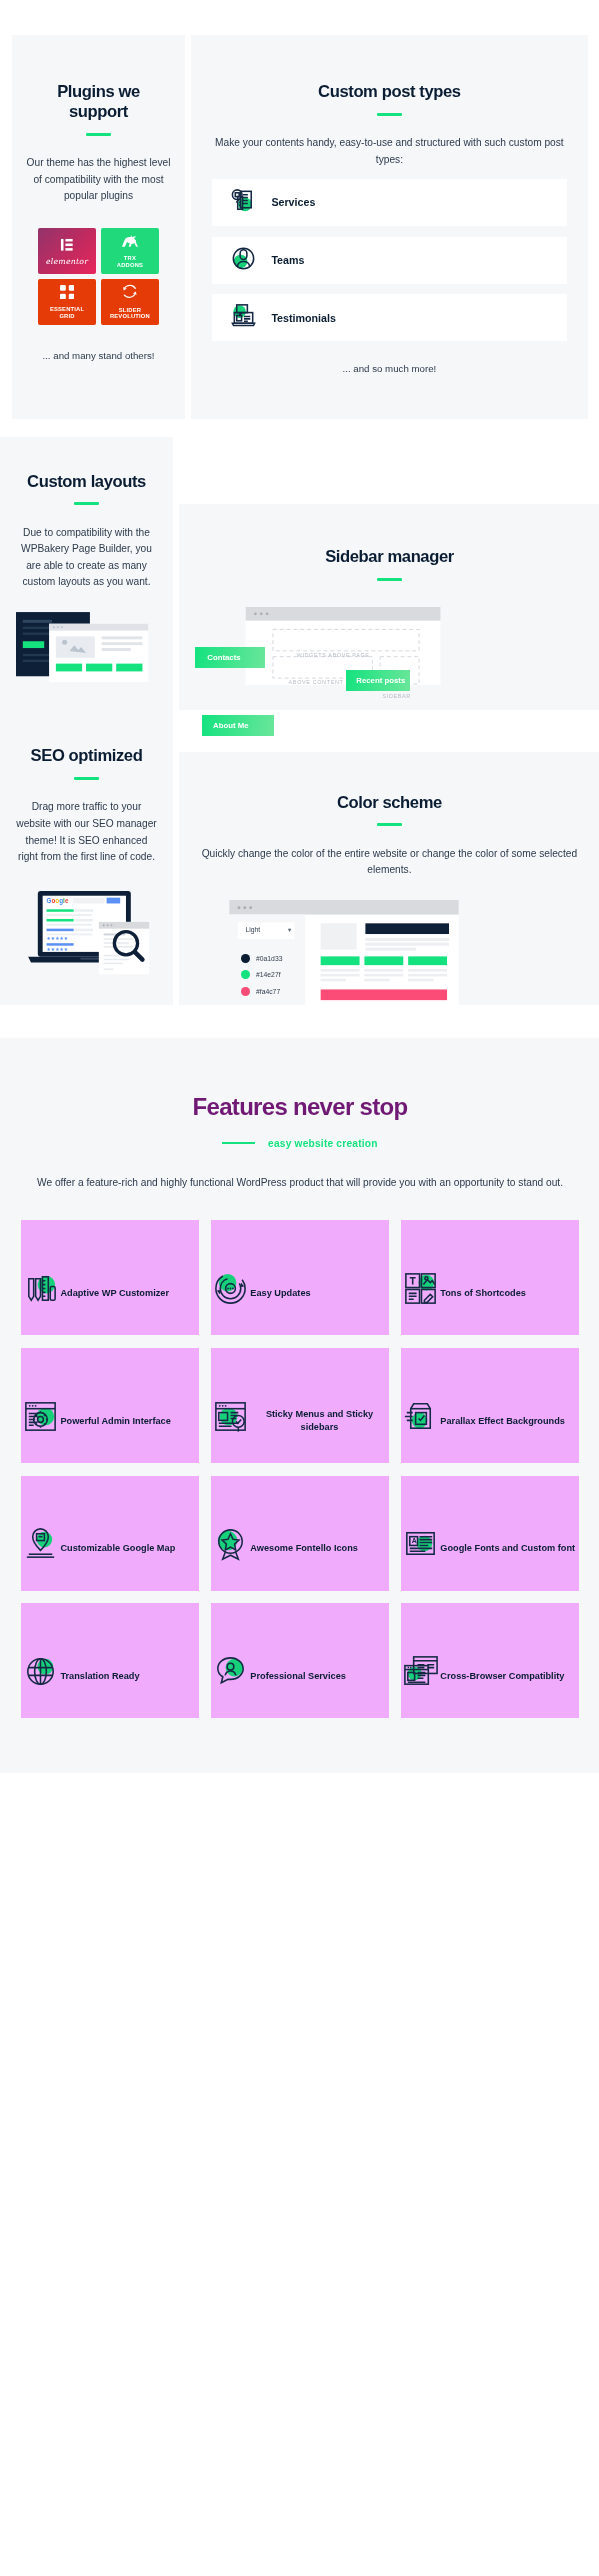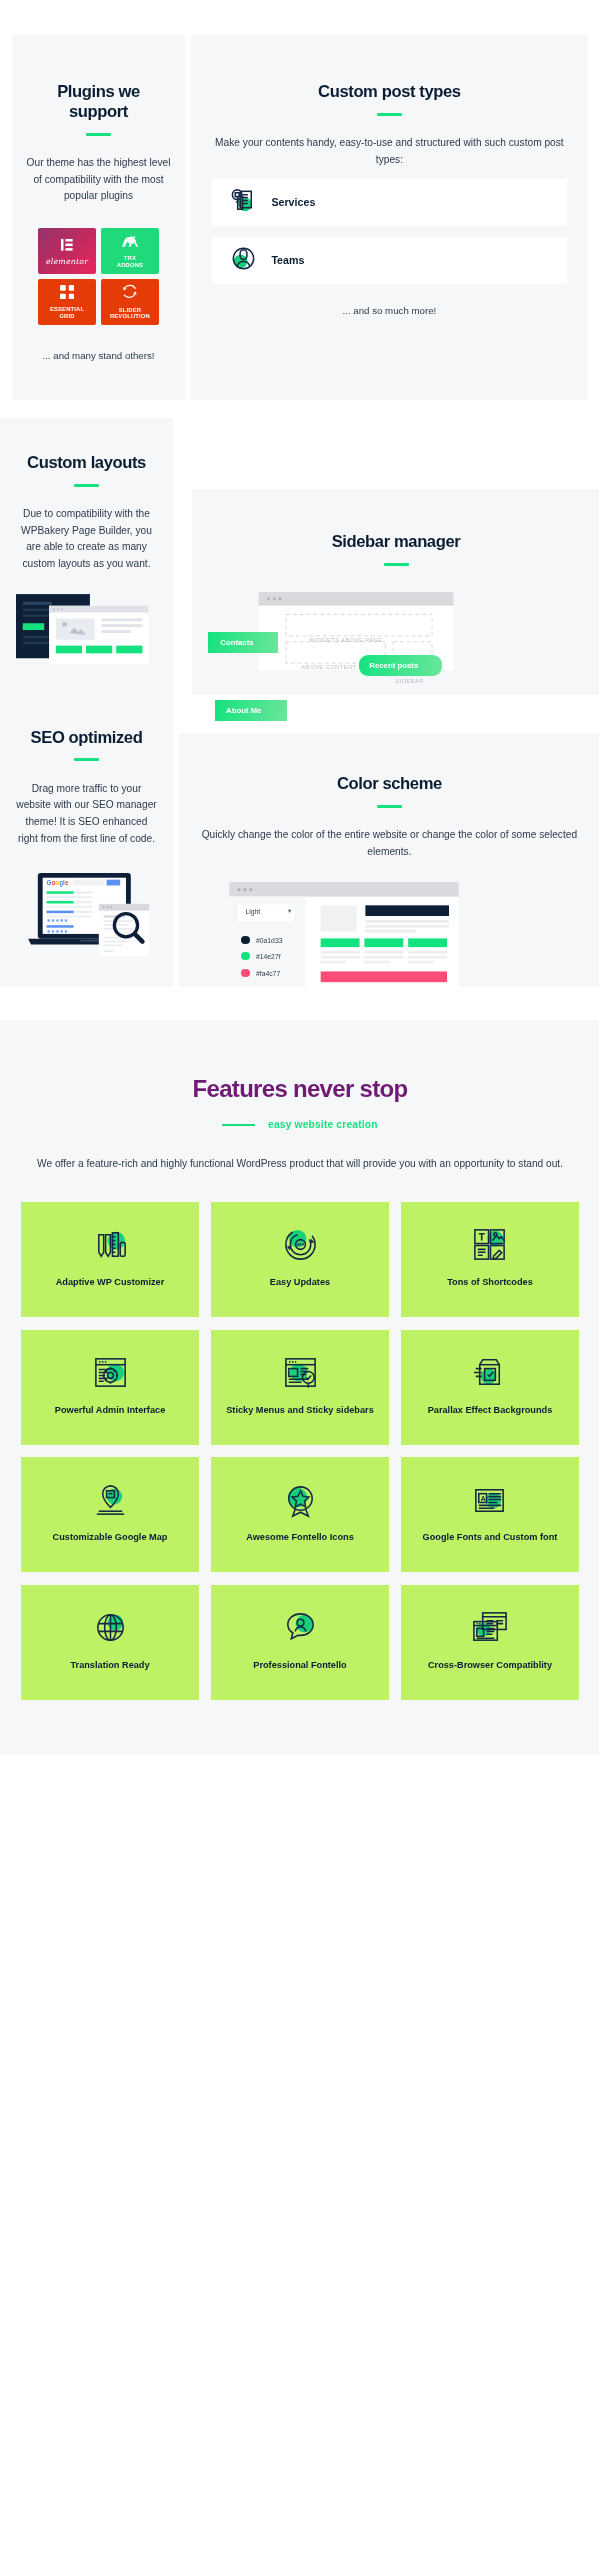--- a/index.html
+++ b/index.html
@@ -61,21 +61,21 @@
   .cpt-panel { width:auto; flex:1; padding:47px 21.4px 45px 21.4px; }
   .cpt-card {
     background:#fff; margin-top:10.7px;
     height:47px; display:flex; align-items:center; padding-left:16.6px; gap:13.6px;
   }
   .cpt-card:first-of-type { margin-top:23.4px; }
   .cpt-label { font-size:10.7px; font-weight:bold; color:#0a1d33; }
   .cpt-foot { margin-top:21.4px; font-size:9.7px; color:#2c3a4b; text-align:center; }
 
   
-  .band-2 { display:flex; gap:19px; margin-top:5.8px; align-items:flex-end; }
+  .band-2 { display:flex; gap:6px; margin-top:5.8px; align-items:center; }
   .layouts-panel { width:173px; padding:35px 15.6px 25px 15.6px; }
   .layouts-art { margin-top:21.4px; position:relative; height:76px; }
   .sidebar-panel { flex:1; padding:43px 15.6px 21.4px 15.6px; margin-top:64px; }
   .sidebar-art { margin-top:21.4px; position:relative; height:86px; }
 
   
   .band-3 { display:flex; gap:5.8px; align-items:flex-end; }
   .seo-panel { width:173px; padding:33px 15.6px 25px 15.6px; }
   .seo-art { margin-top:21.4px; position:relative; height:93px; }
   .color-panel { flex:1; padding:41px 15.6px 0 15.6px; margin-top:21.4px; }
@@ -98,22 +98,22 @@
   .sub-txt { font-size:10.2px; font-weight:bold; color:#14e27f; letter-spacing:0.2px; }
   .features-lead {
     margin-top:26px; font-size:10.2px; line-height:16.6px;
     color:#2c3a4b; text-align:center;
   }
   .feat-grid {
     display:grid; grid-template-columns:repeat(3, 1fr);
     gap:12.7px; margin-top:29px;
   }
   .feat-card {
-    background:#bef264; height:115px;
-    display:flex; flex-direction:column;
+    background:#f0abfc; height:115px;
+    display:flex; 
     align-items:center; padding-top:21.4px;
   }
   .feat-ico { height:43px; display:flex; align-items:center; }
   .feat-label {
     margin-top:9.7px; font-size:9.2px; font-weight:bold;
     line-height:12.7px; color:#0a1d33; text-align:center;
   }
 
   
   .ink { stroke:#152944; fill:none; stroke-width:1.6; }
@@ -210,20 +210,34 @@
           <svg width="29" height="29" viewBox="0 0 30 30">
             <circle cx="12" cy="18" r="7" class="grn"></circle>
             <circle cx="15" cy="15" r="10.5" class="ink"></circle>
             <path d="M11.5 9.5a3.5 3.5 0 0 1 7 0v3a3.5 3.5 0 0 1-7 0z" class="ink"></path>
             <path d="M8.5 23.5c.6-3.4 3.2-5.3 6.5-5.3s5.9 1.9 6.5 5.3" class="ink"></path>
           </svg>
         </span>
         <span class="cpt-label">Teams</span>
       </div>
 
+      <div class="cpt-card">
+        <span>
+          <svg width="29" height="29" viewBox="0 0 30 30">
+            <circle cx="11" cy="11" r="6.5" class="grn"></circle>
+            <rect x="8" y="4" width="11" height="8" class="ink" fill="none"></rect>
+            <path d="M11 12.2l.2 2.3 2-2.3" class="ink"></path>
+            <rect x="5.5" y="12" width="19" height="11" class="ink" fill="#fff"></rect>
+            <path d="M3.5 23h23l-1.2 2.4H4.7z" class="ink" fill="#fff"></path>
+            <rect x="8" y="15" width="5" height="5.5" class="ink"></rect>
+            <path d="M15.5 16h6.5M15.5 18.5h6.5M15.5 21h4" class="ink" stroke-width="1.2"></path>
+          </svg>
+        </span>
+        <span class="cpt-label">Testimonials</span>
+      </div>
 
       <p class="cpt-foot">... and so much more!</p>
     </section>
   </div>
 
   <div class="band-2">
 
     <section class="panel layouts-panel">
       <h2 class="h2">Custom layouts</h2>
       <div class="rule"></div>
@@ -267,21 +281,21 @@
           <circle cx="62" cy="12" r="1.4" fill="#a9aeb5"></circle>
             <circle cx="68" cy="12" r="1.4" fill="#a9aeb5"></circle>
             <circle cx="74" cy="12" r="1.4" fill="#a9aeb5"></circle>
           <rect x="80" y="28" width="150" height="22" fill="none" stroke="#d3d7dd" stroke-dasharray="4 3"></rect>
           <rect x="80" y="56" width="102" height="22" fill="none" stroke="#d3d7dd" stroke-dasharray="4 3"></rect>
           <rect x="190" y="56" width="40" height="28" fill="none" stroke="#d3d7dd" stroke-dasharray="4 3"></rect>
         </svg>
         <div style="position:absolute;left:0;top:45px;width:70px;height:20.4px;background:linear-gradient(100deg,#14e27f,#6ae69a);display:flex;align-items:center;padding-left:12.7px;">
           <span style="color:#fff;font-size:7.8px;font-weight:bold;">Contacts</span>
         </div>
-        <div style="position:absolute;left:151px;top:68px;width:83px;height:20.4px;background:linear-gradient(100deg,#14e27f,#6ae69a);display:flex;align-items:center;padding-left:10.7px;border-radius:9px;">
+        <div style="position:absolute;left:151px;top:68px;width:64px;height:20.4px;background:linear-gradient(100deg,#14e27f,#6ae69a);display:flex;align-items:center;padding-left:10.7px;">
           <span style="color:#fff;font-size:7.8px;font-weight:bold;">Recent posts</span>
         </div>
         <div style="position:absolute;left:7.8px;top:113px;width:72px;height:20.4px;background:linear-gradient(100deg,#14e27f,#6ae69a);display:flex;align-items:center;padding-left:10.7px;">
           <span style="color:#fff;font-size:7.8px;font-weight:bold;">About Me</span>
         </div>
         <span style="position:absolute;left:102px;top:50px;font-size:5.5px;letter-spacing:0.6px;color:#b6bcc4;">WIDGETS ABOVE PAGE</span>
         <span style="position:absolute;left:94px;top:77px;font-size:5.5px;letter-spacing:0.6px;color:#b6bcc4;">ABOVE CONTENT</span>
         <span style="position:absolute;left:188px;top:91px;font-size:5.5px;letter-spacing:0.6px;color:#b6bcc4;">SIDEBAR</span>
       </div>
     </section>
@@ -556,21 +570,21 @@
 
       <div class="feat-card">
         <span class="feat-ico">
           <svg width="39" height="39" viewBox="0 0 40 40">
               <circle cx="24" cy="16" r="9" class="grn"></circle>
           <path d="M20 6c-7.2 0-13 4.8-13 10.8 0 3.5 2 6.6 5.1 8.6l-1.5 6.2 6.8-3.7c.85.1 1.7.16 2.6.16 7.2 0 13-4.8 13-10.8S27.2 6 20 6z" class="ink" fill="#fff"></path>
           <circle cx="20" cy="15" r="3.4" class="ink"></circle>
           <path d="M14.5 24c.7-3 2.9-4.6 5.5-4.6s4.8 1.6 5.5 4.6" class="ink"></path>
             </svg>
         </span>
-        <span class="feat-label">Professional Fontello</span>
+        <span class="feat-label">Professional Services</span>
       </div>
 
       <div class="feat-card">
         <span class="feat-ico">
           <svg width="39" height="39" viewBox="0 0 40 40">
               <circle cx="14" cy="22" r="7" class="grn"></circle>
           <rect x="13" y="5" width="24" height="17" class="ink" fill="#fff"></rect>
               <path d="M13 9h24" class="ink"></path>
           <path d="M17 13h7M17 16h7M27 13h7M27 16h7" class="ink" stroke-width="1.2"></path>
           <rect x="4" y="14" width="24" height="19" class="ink" fill="#fff"></rect>

